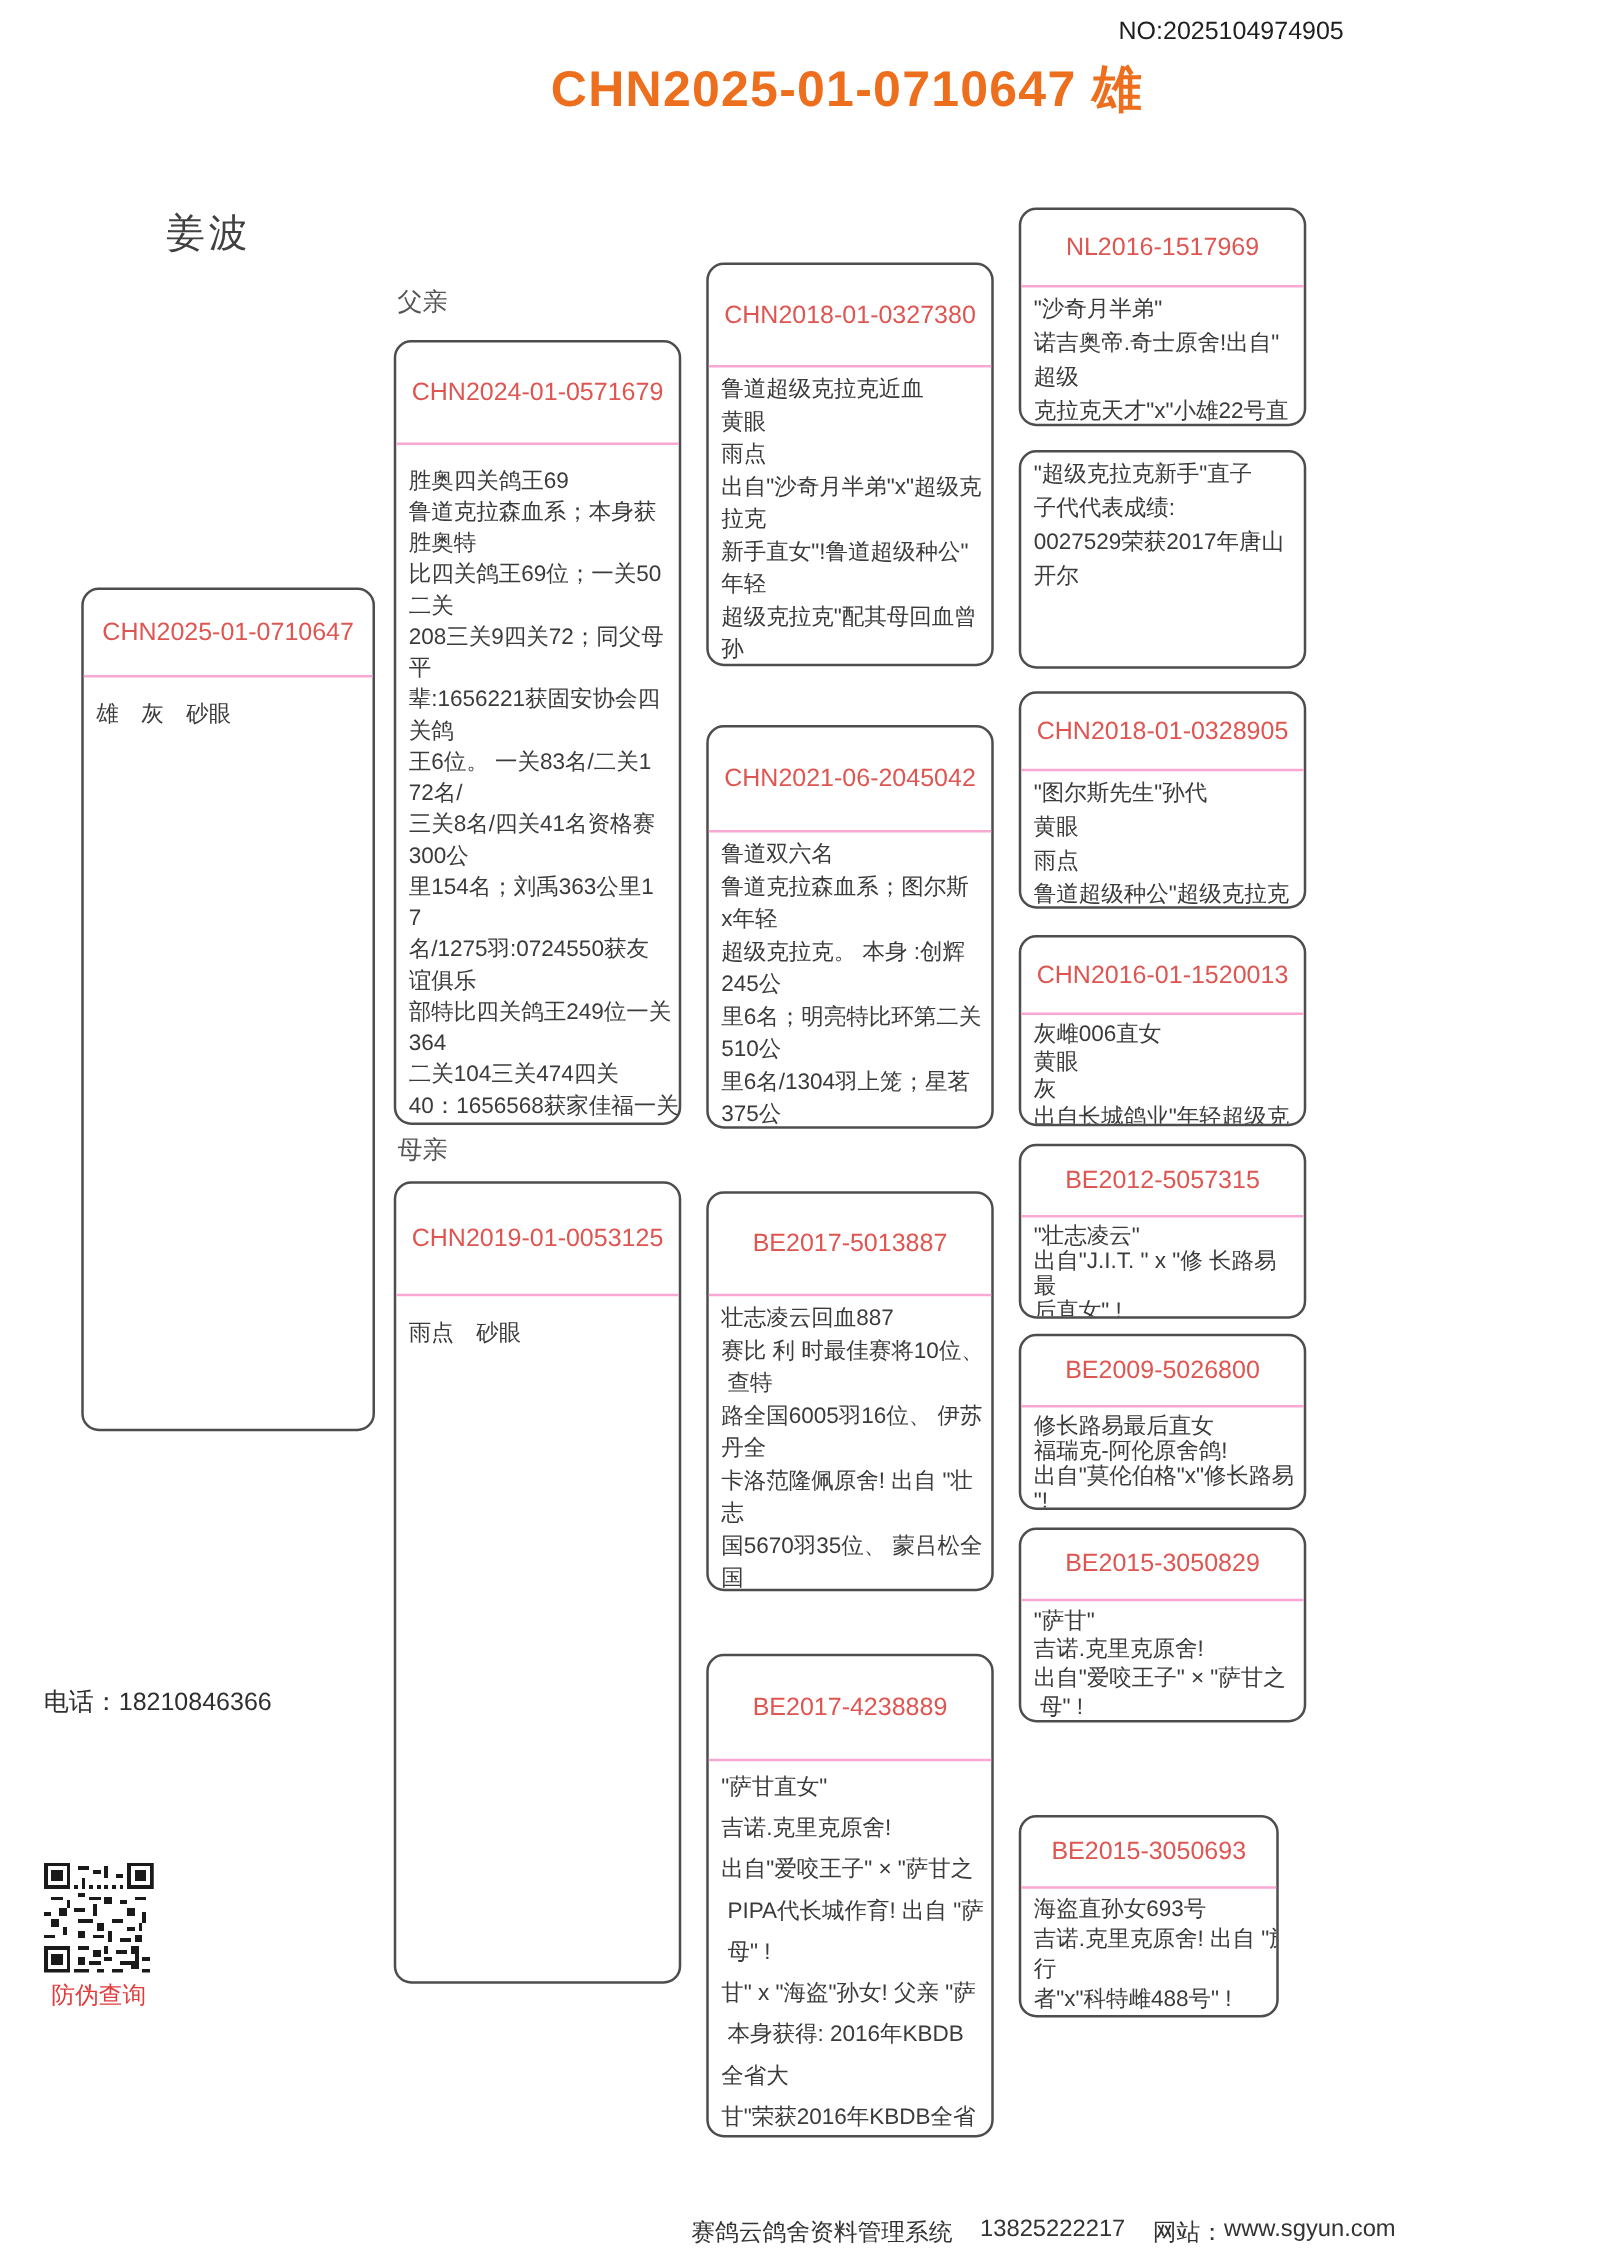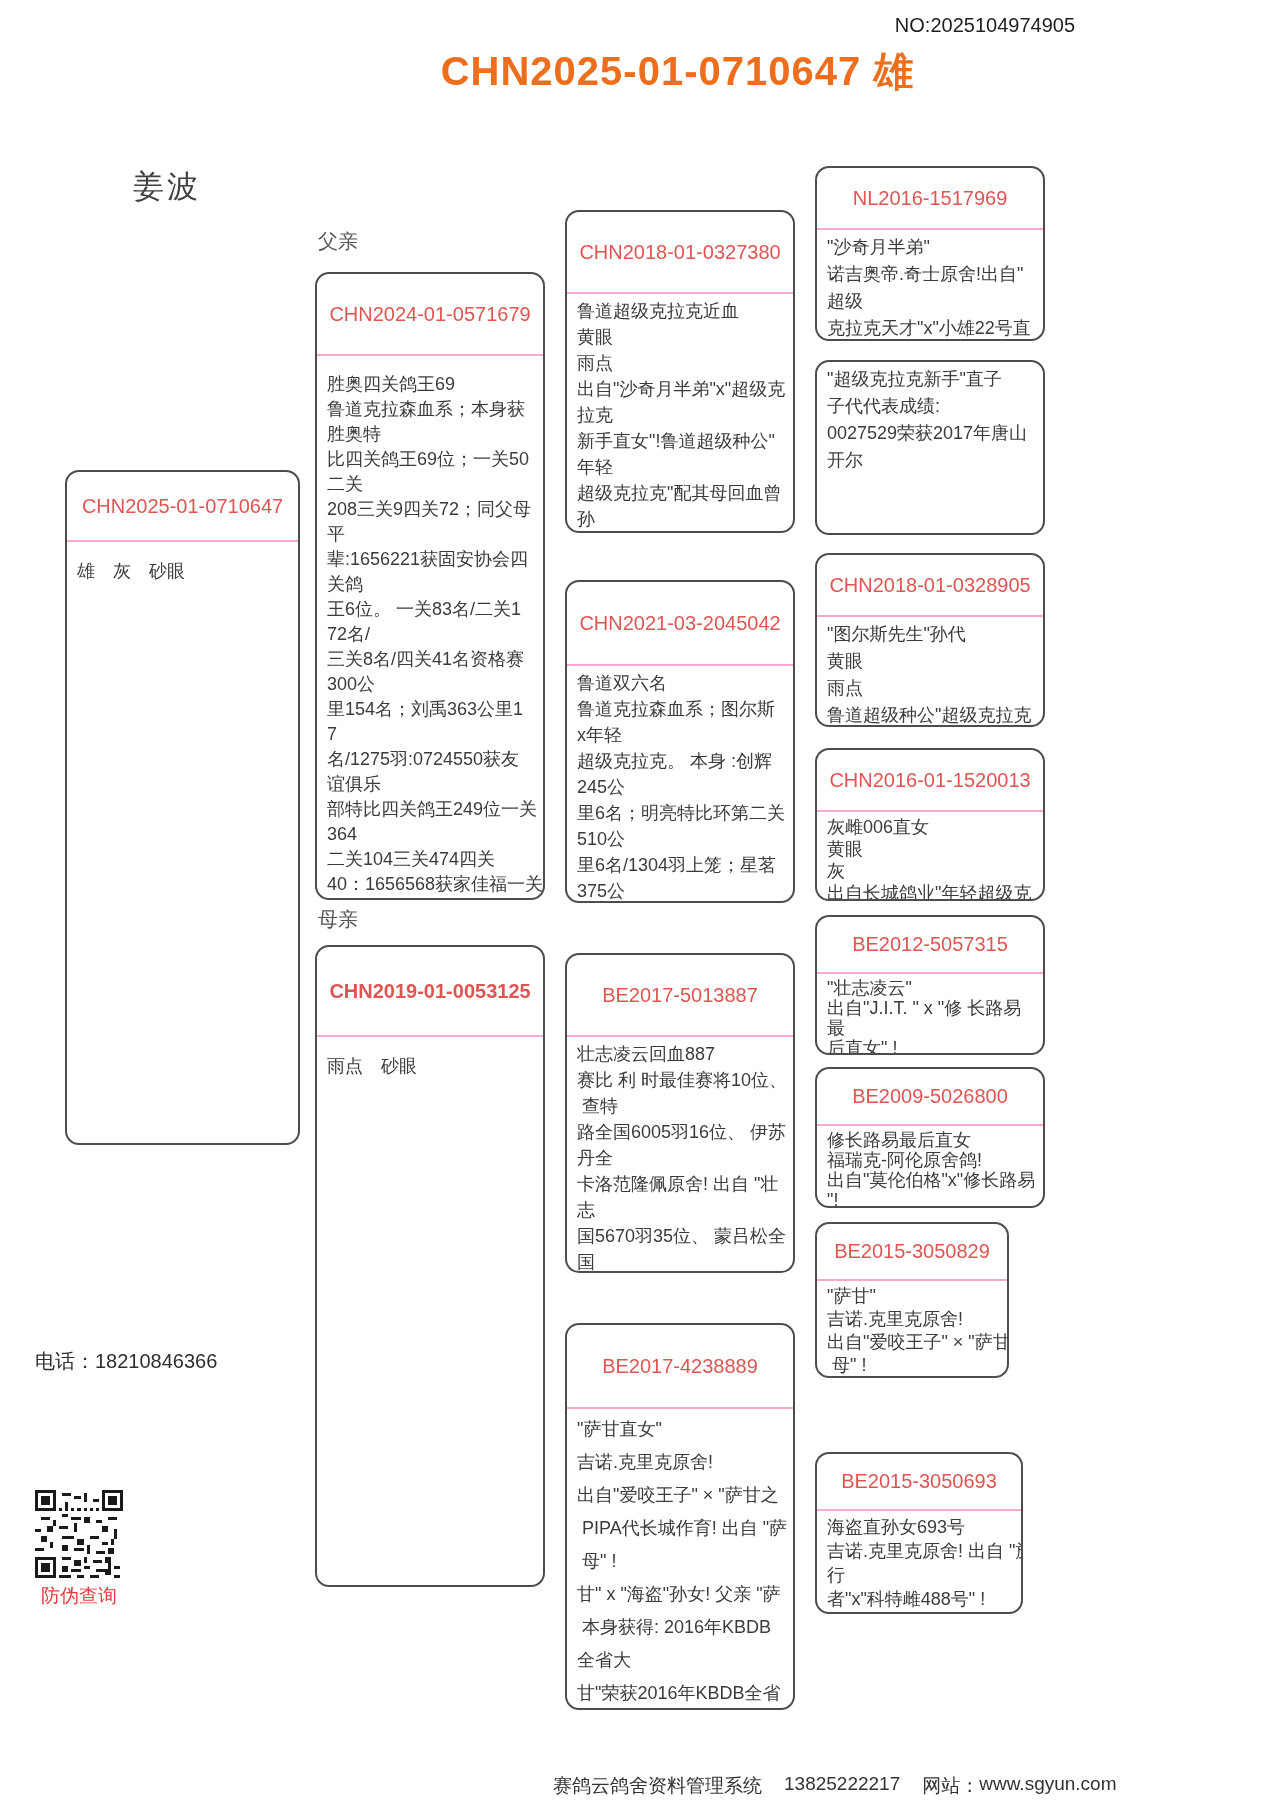--- a/index.html
+++ b/index.html
@@ -10,21 +10,21 @@
          font-size:40px;font-weight:bold;color:#ed6f1e;letter-spacing:1px;}
   .owner{position:absolute;left:133px;top:166px;font-size:31px;color:#414141;letter-spacing:3px;}
   .parent-label{position:absolute;font-size:20px;color:#555;}
   .lbl-father{left:318px;top:228px;}
   .lbl-mother{left:318px;top:906px;}
   .box{position:absolute;border:2px solid #4d4d4d;border-radius:14px;background:#fff;
        display:flex;flex-direction:column;box-sizing:border-box;}
   .ring{display:flex;align-items:center;justify-content:center;border-bottom:2px solid #f9a8d4;
         color:#de5652;font-size:20px;flex:0 0 auto;}
   .hdr55 .ring{height:55px;} .hdr60 .ring{height:60px;} .hdr68 .ring{height:68px;}
-  .hdr80 .ring{height:80px;} .hdr82 .ring{height:82px;} .hdr88 .ring{height:88px;font-weight:bold;}
+  .hdr80 .ring{height:80px;} .hdr82 .ring{height:82px;} .hdr88 .ring{height:88px;}
   .body{flex:1 1 auto;padding:4px 4px 0 10px;font-size:18px;color:#3b3b3b;
         white-space:pre;overflow:hidden;}
   .pt16 .body{padding-top:16px;}
   .lh20 .body{line-height:20px;} .lh22 .body{line-height:22px;} .lh23 .body{line-height:23px;}
   .lh24 .body{line-height:24px;} .lh25 .body{line-height:25px;} .lh26 .body{line-height:26px;}
   .lh27 .body{line-height:27px;} .lh33 .body{line-height:33px;}
   .phone{position:absolute;left:35px;top:1348px;font-size:20px;color:#2e2e2e;}
   .qr{position:absolute;left:35px;top:1490px;width:88px;height:88px;}
   .qr-caption{position:absolute;left:35px;top:1583px;width:88px;text-align:center;
               font-size:19px;color:#e03c3c;}
@@ -84,21 +84,21 @@
 黄眼
 雨点
 出自"沙奇月半弟"x"超级克
 拉克
 新手直女"!鲁道超级种公"
 年轻
 超级克拉克"配其母回血曾
 孙</div>
   </div>
   <div class="box hdr82 lh26" style="left:565px;top:580px;width:230px;height:323px">
-    <div class="ring">CHN2021-03-2045042</div>
+    <div class="ring">CHN2021-06-2045042</div>
     <div class="body">鲁道双六名
 鲁道克拉森血系；图尔斯
 x年轻
 超级克拉克。 本身 :创辉
 245公
 里6名；明亮特比环第二关
 510公
 里6名/1304羽上笼；星茗
 375公</div>
   </div>
@@ -161,21 +161,21 @@
 最
 后直女" !</div>
   </div>
   <div class="box hdr55 lh20" style="left:815px;top:1067px;width:230px;height:141px">
     <div class="ring">BE2009-5026800</div>
     <div class="body">修长路易最后直女
 福瑞克-阿伦原舍鸽!
 出自"莫伦伯格"x"修长路易
 "!</div>
   </div>
-  <div class="box hdr55 lh23" style="left:815px;top:1222px;width:194px;height:156px">
+  <div class="box hdr55 lh23" style="left:815px;top:1222px;width:230px;height:156px">
     <div class="ring">BE2015-3050829</div>
     <div class="body">"萨甘"
 吉诺.克里克原舍!
 出自"爱咬王子" × "萨甘之
  母" !</div>
   </div>
   <div class="box hdr55 lh24" style="left:815px;top:1452px;width:208px;height:162px">
     <div class="ring">BE2015-3050693</div>
     <div class="body">海盗直孙女693号
 吉诺.克里克原舍! 出自 "旅

